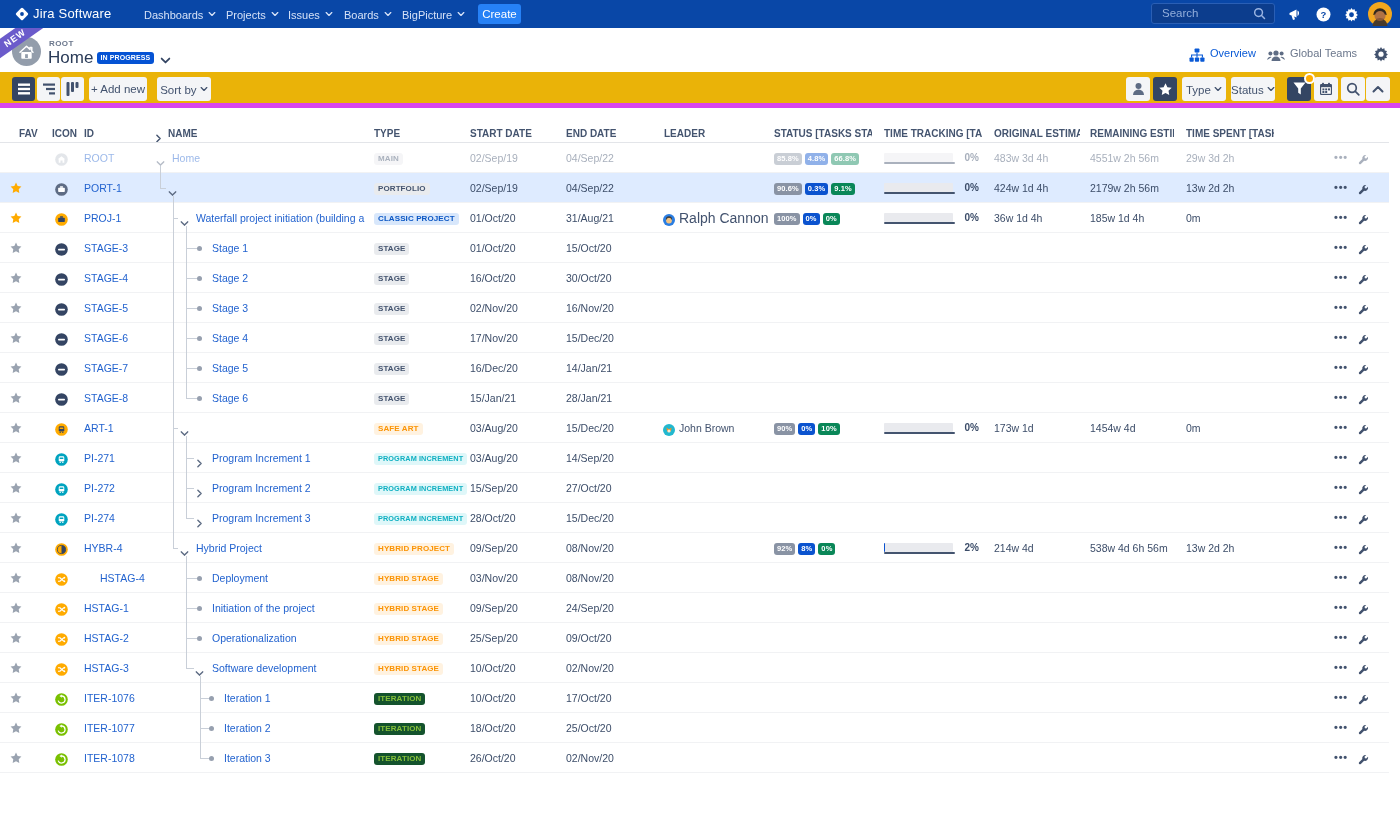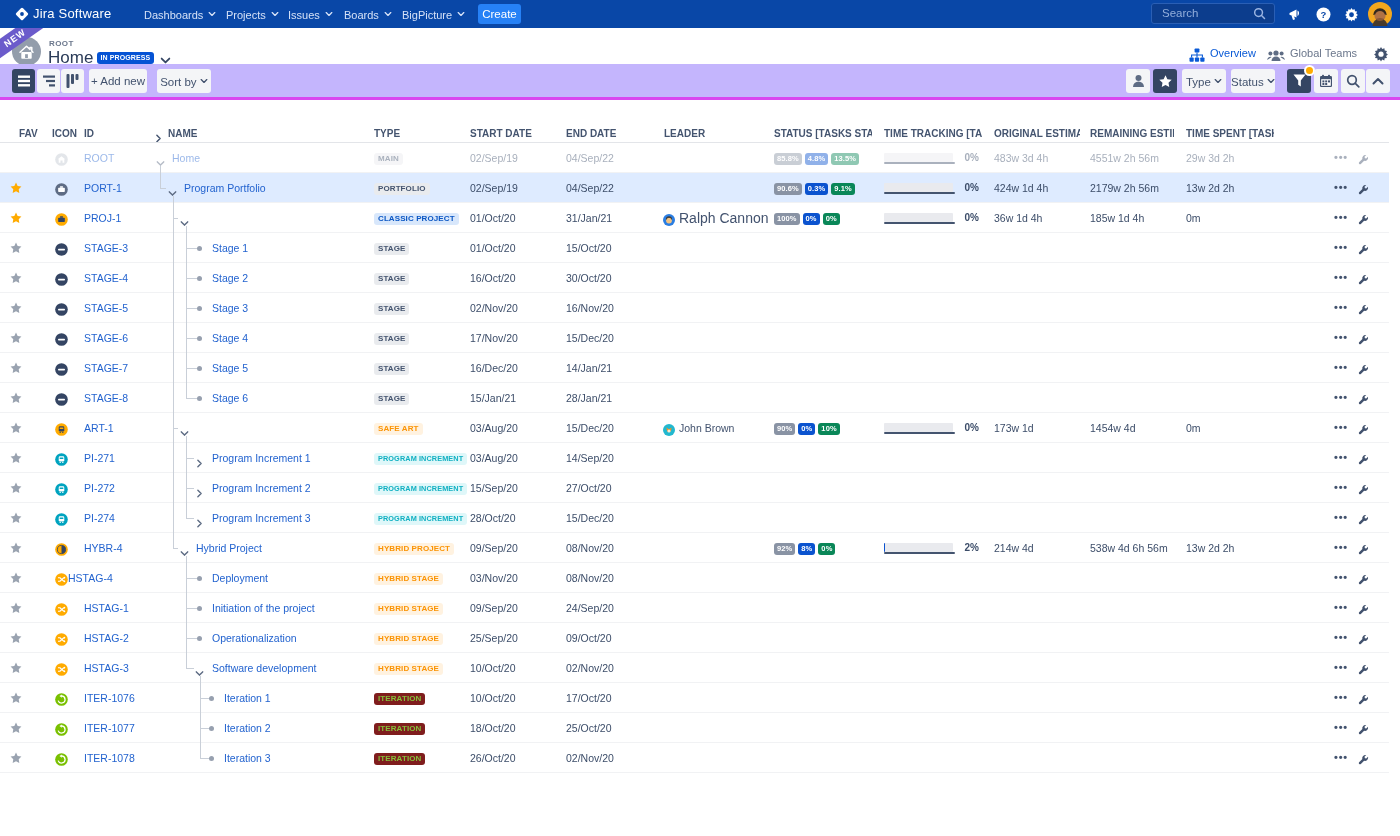--- a/index.html
+++ b/index.html
@@ -11,37 +11,37 @@
 #searchbox{position:absolute;left:1151px;top:3px;width:124px;height:21px;background:#0c3d8d;border:1px solid #2a5fb5;border-radius:3px;color:#92aedb;font-size:11.5px;line-height:19px;padding-left:10px}
 #hdr{position:absolute;left:0;top:28px;width:1400px;height:48px;background:#fff;border-bottom:1px solid #f1f2f4;overflow:hidden}
 #ribbon{position:absolute;left:-40px;top:2px;width:110px;height:16px;background:#6b5bcb;transform:rotate(-35deg);color:#fff;font-size:9px;font-weight:700;text-align:center;line-height:16px;letter-spacing:1.2px}
 #havatar{position:absolute;left:12px;top:9px;width:29px;height:29px;border-radius:50%;background:#939dab}
 #hroot{position:absolute;left:49px;top:11px;font-size:8px;color:#6b778c;font-weight:700;letter-spacing:.4px}
 #htitle{position:absolute;left:48px;top:20px;font-size:17px;color:#2a3b58;font-weight:500}
 #hstatus{position:absolute;left:97px;top:24px;height:12px;background:#0553d4;border-radius:3px;color:#fff;font-size:7px;font-weight:700;line-height:12px;padding:0 3.5px;letter-spacing:.1px}
 #hchev{position:absolute;left:160px;top:24px}
 .tab{position:absolute;top:19px;font-size:11px}
 #tab-underline{position:absolute;left:1184px;top:44.5px;width:78px;height:2.5px;background:#2e76e5}
-#tbar{position:absolute;left:0;top:64px;width:1400px;height:36px;background:#c4b5fd;border-bottom:3px solid #d946ef}
+#tbar{position:absolute;left:0;top:72px;width:1400px;height:36px;background:#eab308;border-bottom:5px solid #d946ef}
 .tbtn{position:absolute;top:5px;height:24px;border-radius:3px;background:#f4f5f7;color:#42526e;font-size:11.5px;line-height:24px;text-align:center}
 .tbtn.dark{background:#344563;color:#fff}
 .th{position:absolute;top:128px;font-size:10px;font-weight:700;color:#44546f;letter-spacing:0;white-space:nowrap;overflow:hidden;line-height:11px}
 #thead-border{position:absolute;left:0;top:142px;width:1389px;height:1px;background:#e3e5e9}
 .row{position:absolute;left:0;width:1389px;height:30px}
 .sep{position:absolute;left:0;bottom:0;width:1389px;height:1px;background:#f1f2f4}
 .cell{position:absolute;top:0;height:30px;line-height:30px;white-space:nowrap}
 .link{color:#2363cf;font-size:10.5px}
 .name{color:#2363cf;font-size:10.5px;overflow:hidden}
 .dtxt{color:#3c4d69;font-size:10.5px}
 .badge{position:absolute;top:9.5px;height:12px;line-height:12px;border-radius:3px;padding:0 4px;font-size:8px;font-weight:700;letter-spacing:.1px;white-space:nowrap}
 .t-gray{background:#e9ebee;color:#44546f}
 .t-blue{background:#d8e7fb;color:#0b57c4}
 .t-orange{background:#fff2e0;color:#fb9405}
 .t-teal{background:#dff7f9;color:#11b0c2;font-size:7.3px}
-.t-green{background:#7f1d1d;color:#85bf3a}
+.t-green{background:#14532d;color:#85bf3a}
 .pill{display:inline-block;height:12px;line-height:12px;border-radius:3px;padding:0 3px;font-size:7.5px;font-weight:700;color:#fff;margin-right:3px;letter-spacing:.1px}
 .p-gray{background:#8993a4}.p-blue{background:#0b53cf}.p-green{background:#0a8758}
 .bar{position:absolute;left:884px;top:9.5px;width:69px;height:9px;background:#e9eaee;border-radius:1px;overflow:hidden}
 .barline{position:absolute;left:884px;top:19px;width:71px;height:2px;background:#44546f;border-radius:1px}
 .pct{position:absolute;left:944px;top:0;width:35px;text-align:right;font-size:10px;font-weight:700;color:#3c4d69;line-height:30px}
 .dots{position:absolute;left:1334px;top:0;width:16px;color:#42526e;font-size:11px;font-weight:700;letter-spacing:.8px;line-height:29px}
 .wr{position:absolute;left:1357px;top:9px}
 .treeline{position:absolute;background:#c9cfd8}
 .nodeicon{position:absolute;top:10.5px}
 .dot{position:absolute;top:12.5px;width:5px;height:5px;border-radius:50%;background:#97a0af}
@@ -214,21 +214,21 @@
             <path d="M7 3.4 L11 6.8 L10 6.8 L10 10.5 L8.1 10.5 L8.1 8 L5.9 8 L5.9 10.5 L4 10.5 L4 6.8 L3 6.8 Z" fill="#ffffff"></path>
           </svg></div>
 <div class="cell link" style="left:84px">ROOT</div>
 <div class="nodeicon" style="left:155.5px"><svg width="9" height="9" viewBox="0 0 10 10">
             <path d="M1.5 3.2 L5 6.8 L8.5 3.2" fill="none" stroke="#5e6c84" stroke-width="1.6" stroke-linecap="round" stroke-linejoin="round"></path>
           </svg></div>
 <div class="cell name" style="left:172px;width:196px">Home</div>
 <div class="badge t-gray" style="left:374px">MAIN</div>
 <div class="cell dtxt" style="left:470px">02/Sep/19</div>
 <div class="cell dtxt" style="left:566px">04/Sep/22</div>
-<div class="abs" style="left:774px;top:10px;white-space:nowrap;height:12px;line-height:12px;font-size:0"><span class="pill p-gray">85.8%</span><span class="pill p-blue">4.8%</span><span class="pill p-green">13.5%</span></div>
+<div class="abs" style="left:774px;top:10px;white-space:nowrap;height:12px;line-height:12px;font-size:0"><span class="pill p-gray">85.8%</span><span class="pill p-blue">4.8%</span><span class="pill p-green">66.8%</span></div>
 <div class="bar"></div>
         <div class="barline"></div>
 <div class="pct">0%</div>
 <div class="cell dtxt" style="left:994px">483w 3d 4h</div>
 <div class="cell dtxt" style="left:1090px">4551w 2h 56m</div>
 <div class="cell dtxt" style="left:1186px">29w 3d 2h</div>
 <div class="dots">•••</div>
 <div class="wr"><svg width="12" height="12" viewBox="0 0 13 13">
             <path d="M11.9 3.1 A3.4 3.4 0 0 1 7.7 7.3 L4.2 10.8 A1.35 1.35 0 0 1 2.3 8.9 L5.8 5.4 A3.4 3.4 0 0 1 10 1.2 L8.1 3.1 L8.6 4.5 L10 5 Z" fill="#42526e"></path>
           </svg></div>
@@ -243,21 +243,20 @@
           </svg></div>
 <div class="abs" style="left:55px;top:8.5px"><svg width="13" height="13" viewBox="0 0 14 14">
             <circle cx="7" cy="7" r="6.8" fill="#5e6c84"></circle>
             <rect x="3.4" y="5" width="7.2" height="4.8" rx="0.8" fill="#ffffff"></rect>
             <rect x="5.3" y="3.6" width="3.4" height="1.6" rx="0.5" fill="#ffffff"></rect>
           </svg></div>
 <div class="cell link" style="left:84px">PORT-1</div>
 <div class="nodeicon" style="left:167.5px"><svg width="9" height="9" viewBox="0 0 10 10">
             <path d="M1.5 3.2 L5 6.8 L8.5 3.2" fill="none" stroke="#5e6c84" stroke-width="1.6" stroke-linecap="round" stroke-linejoin="round"></path>
           </svg></div>
-<div class="cell name" style="left:184px;width:184px">Program Portfolio</div>
 <div class="badge t-gray" style="left:374px">PORTFOLIO</div>
 <div class="cell dtxt" style="left:470px">02/Sep/19</div>
 <div class="cell dtxt" style="left:566px">04/Sep/22</div>
 <div class="abs" style="left:774px;top:10px;white-space:nowrap;height:12px;line-height:12px;font-size:0"><span class="pill p-gray">90.6%</span><span class="pill p-blue">0.3%</span><span class="pill p-green">9.1%</span></div>
 <div class="bar"></div>
         <div class="barline"></div>
 <div class="pct">0%</div>
 <div class="cell dtxt" style="left:994px">424w 1d 4h</div>
 <div class="cell dtxt" style="left:1090px">2179w 2h 56m</div>
 <div class="cell dtxt" style="left:1186px">13w 2d 2h</div>
@@ -275,23 +274,24 @@
           </svg></div>
 <div class="abs" style="left:55px;top:8.5px"><svg width="13" height="13" viewBox="0 0 14 14">
             <circle cx="7" cy="7" r="6.8" fill="#ffab00"></circle>
             <rect x="3.4" y="5" width="7.2" height="4.8" rx="0.8" fill="#344563"></rect>
             <rect x="5.3" y="3.6" width="3.4" height="1.6" rx="0.5" fill="#344563"></rect>
           </svg></div>
 <div class="cell link" style="left:84px">PROJ-1</div>
 <div class="nodeicon" style="left:179.5px"><svg width="9" height="9" viewBox="0 0 10 10">
             <path d="M1.5 3.2 L5 6.8 L8.5 3.2" fill="none" stroke="#5e6c84" stroke-width="1.6" stroke-linecap="round" stroke-linejoin="round"></path>
           </svg></div>
+<div class="cell name" style="left:196px;width:172px">Waterfall project initiation (building a</div>
 <div class="badge t-blue" style="left:374px">CLASSIC PROJECT</div>
 <div class="cell dtxt" style="left:470px">01/Oct/20</div>
-<div class="cell dtxt" style="left:566px">31/Jan/21</div>
+<div class="cell dtxt" style="left:566px">31/Aug/21</div>
 <div class="abs" style="left:663px;top:9px"><svg width="12" height="12" viewBox="0 0 14 14">
             <circle cx="7" cy="7" r="7" fill="#2a7de1"></circle>
             <circle cx="7" cy="7.6" r="3.4" fill="#f2c280"></circle>
             <path d="M3.4 6.2 a3.6 3.6 0 0 1 7.2 0 l-0.6 0.4 a3.2 3.2 0 0 0 -6 0 Z" fill="#3d3d3f"></path>
           </svg></div>
 <div class="cell" style="left:679px;color:#42526e;font-size:14px">Ralph Cannon</div>
 <div class="abs" style="left:774px;top:10px;white-space:nowrap;height:12px;line-height:12px;font-size:0"><span class="pill p-gray">100%</span><span class="pill p-blue">0%</span><span class="pill p-green">0%</span></div>
 <div class="bar"></div>
         <div class="barline"></div>
 <div class="pct">0%</div>
@@ -596,21 +596,21 @@
 <div class="abs" style="left:9px;top:8px"><svg width="14" height="14" viewBox="0 0 16 16">
             <path d="M8 1.8 L9.9 5.7 L14.2 6.3 L11.1 9.3 L11.8 13.6 L8 11.6 L4.2 13.6 L4.9 9.3 L1.8 6.3 L6.1 5.7 Z" fill="#9aa3b0"></path>
           </svg></div>
 <div class="abs" style="left:55px;top:8.5px"><svg width="13" height="13" viewBox="0 0 14 14">
             <circle cx="7" cy="7" r="6.8" fill="#ffab00"></circle>
             <path d="M3.2 5.1 h2.2 l4 3.8 h1.4" stroke="#ffffff" stroke-width="1.3" fill="none"></path>
             <path d="M3.2 8.9 h2.2 l4 -3.8 h1.4" stroke="#ffffff" stroke-width="1.3" fill="none"></path>
             <path d="M9.7 3.9 l1.6 1.2 -1.6 1.2 Z" fill="#ffffff"></path>
             <path d="M9.7 7.7 l1.6 1.2 -1.6 1.2 Z" fill="#ffffff"></path>
           </svg></div>
-<div class="cell link" style="left:68px">HSTAG-4</div>
+<div class="cell link" style="left:100px">HSTAG-4</div>
 <div class="dot" style="left:197.0px"></div>
 <div class="cell name" style="left:212px;width:156px">Deployment</div>
 <div class="badge t-orange" style="left:374px">HYBRID STAGE</div>
 <div class="cell dtxt" style="left:470px">03/Nov/20</div>
 <div class="cell dtxt" style="left:566px">08/Nov/20</div>
 <div class="dots">•••</div>
 <div class="wr"><svg width="12" height="12" viewBox="0 0 13 13">
             <path d="M11.9 3.1 A3.4 3.4 0 0 1 7.7 7.3 L4.2 10.8 A1.35 1.35 0 0 1 2.3 8.9 L5.8 5.4 A3.4 3.4 0 0 1 10 1.2 L8.1 3.1 L8.6 4.5 L10 5 Z" fill="#42526e"></path>
           </svg></div>
 </div>

